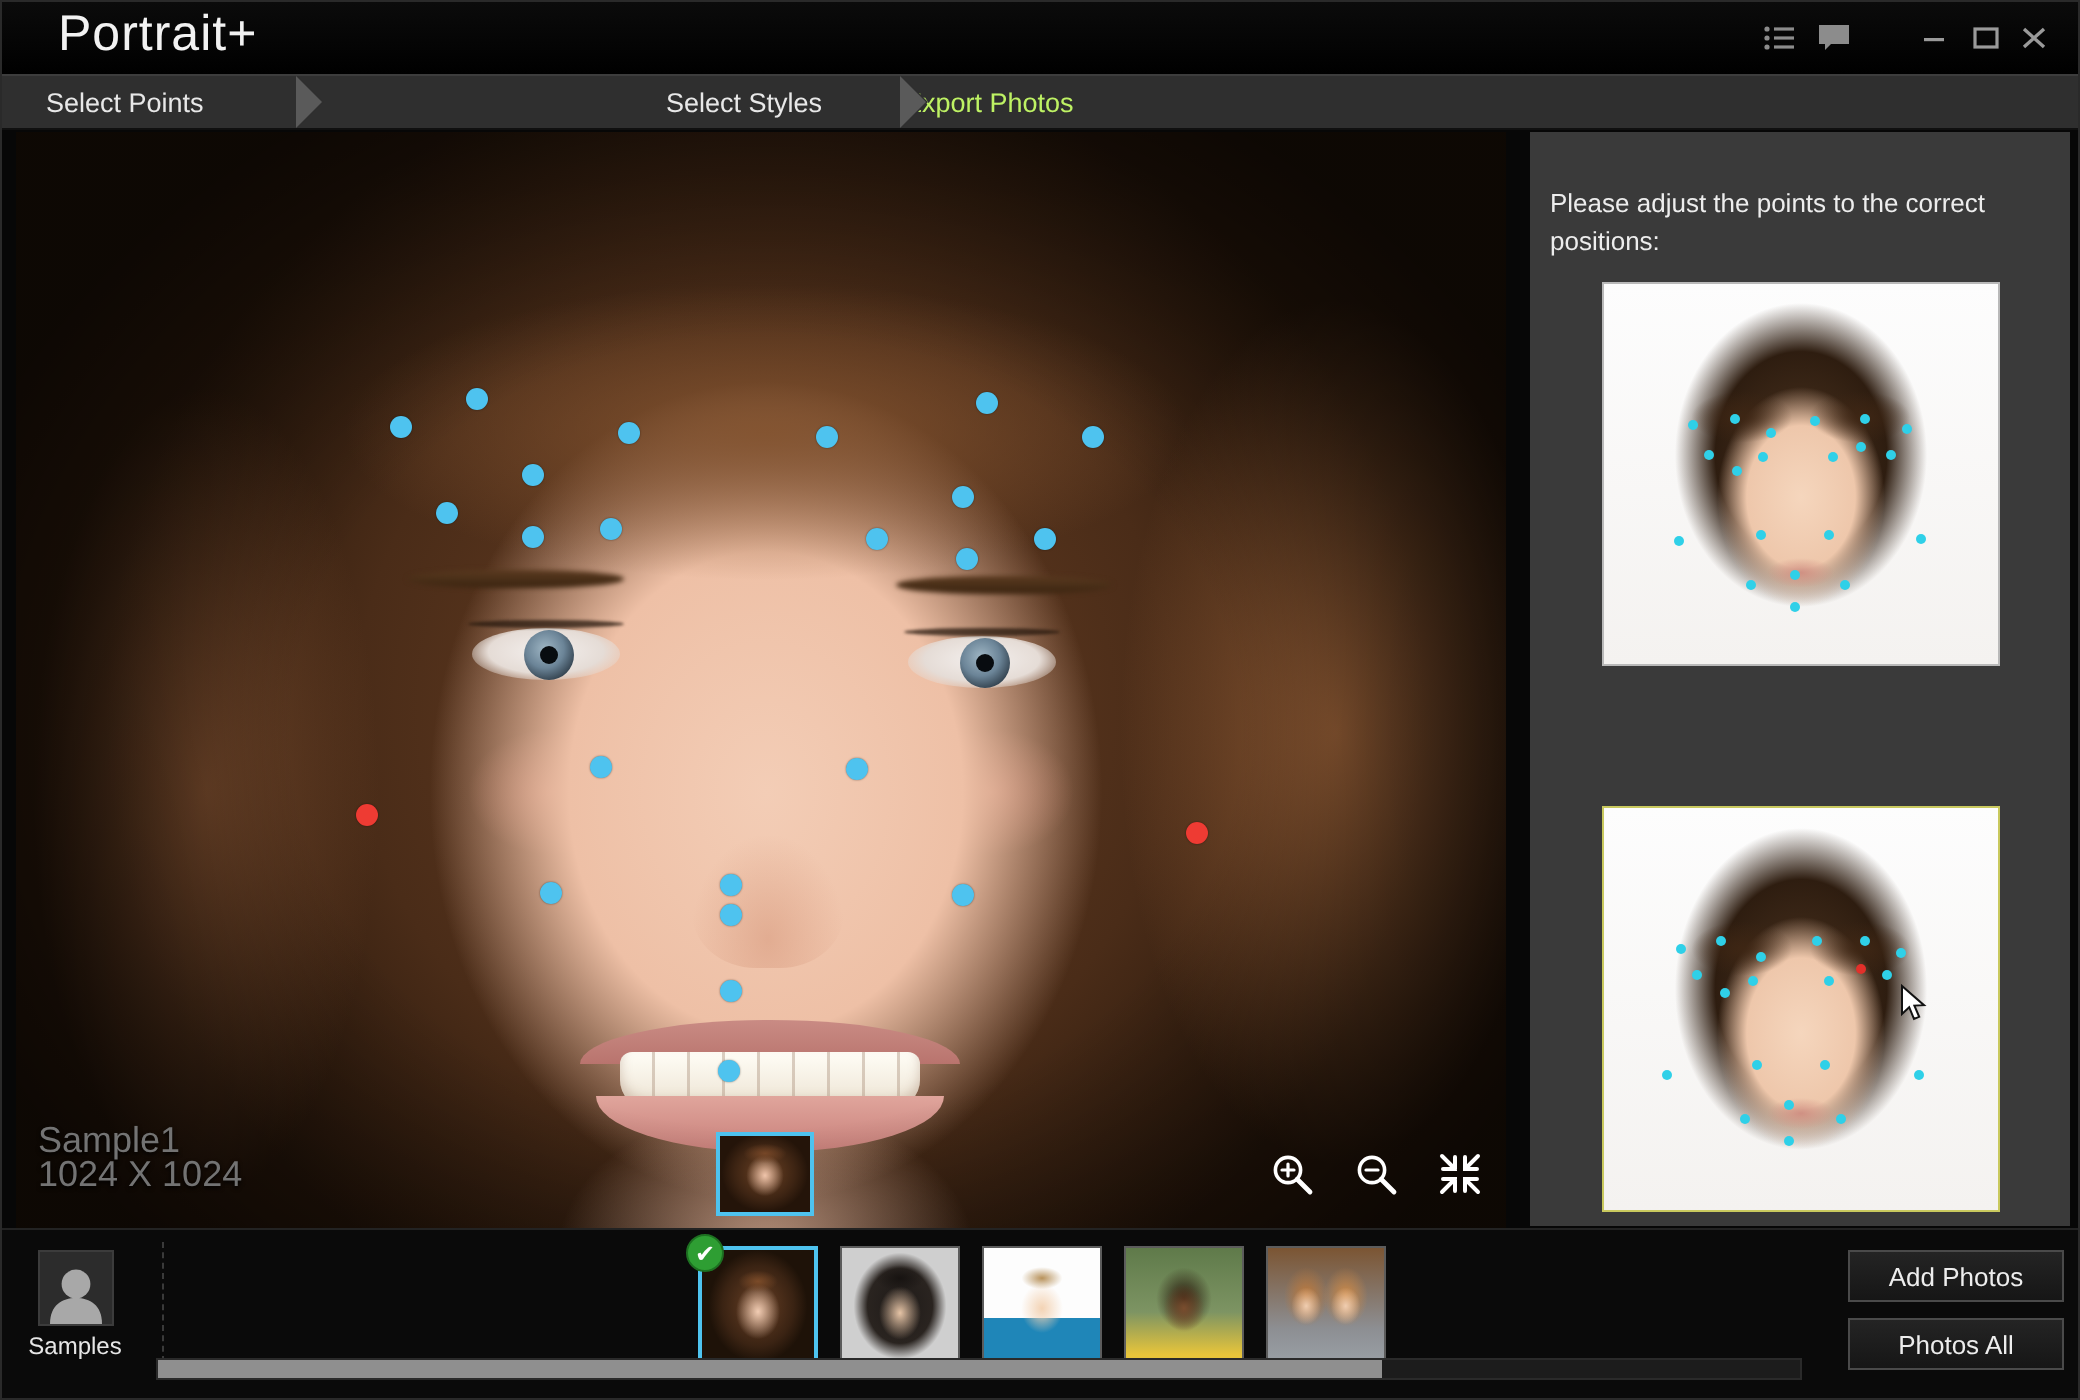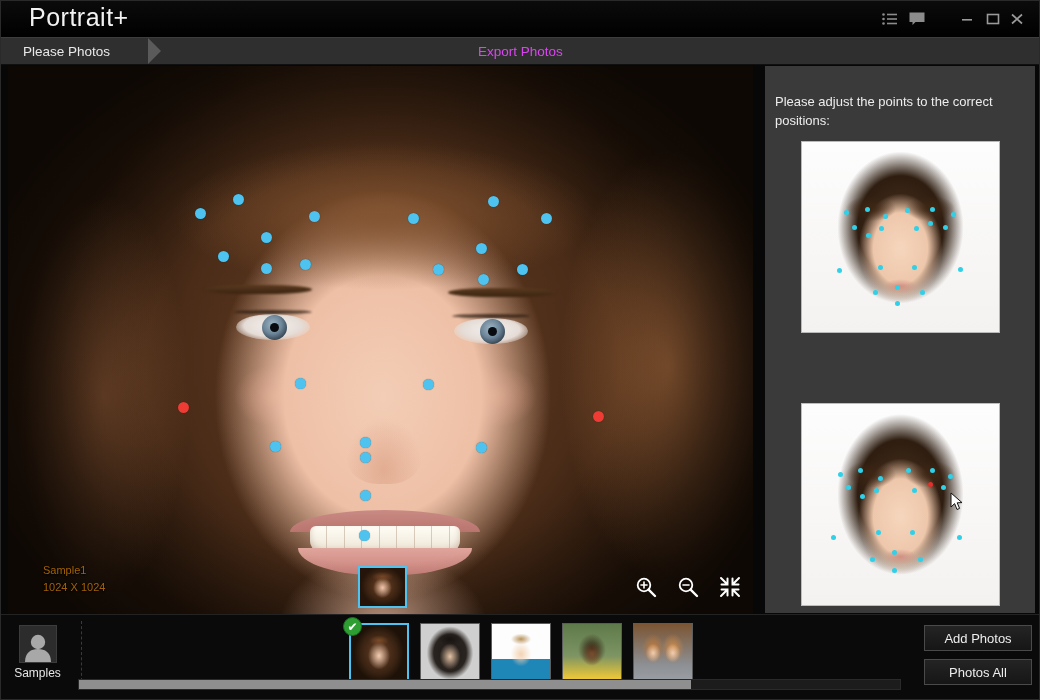--- a/index.html
+++ b/index.html
@@ -69,21 +69,21 @@
     border-left: 13px solid #5a5a5a;
     z-index: -1;
   }
   #step-0 { left: 0;   width: 148px; }
   #step-1 { left: 155px; width: 148px;
             background: linear-gradient(#6fc0e2, #2f93c4);
             color: #fff; }
   #step-1 .arrow { border-left-color: #3fa0cd; }
   #step-1 .arrow::after { border-left-color: #2f93c4; }
   #step-2 { left: 310px; width: 140px; }
-  #step-3 { left: 455px; width: 150px; color: #d946ef; }
+  #step-3 { left: 429px; width: 150px; color: #bef264; }
 
   
   #canvas-area {
     position: absolute; left: 7px; top: 65px; width: 745px; height: 548px;
     background: #151311;
     overflow: hidden;
   }
   
   #portrait {
     position: absolute; inset: 0;
@@ -144,23 +144,22 @@
   .kp {
     position: absolute; width: 11px; height: 11px; border-radius: 50%;
     background: #4ec3ef; margin-left: -5.5px; margin-top: -5.5px;
     box-shadow: 0 0 1px rgba(0,0,0,.5);
   }
   .kp.red { background: #ee3b33; }
 
   
   #photo-meta {
     position: absolute; left: 11px; bottom: 18px;
-    font-size: 11px; color: #a16207; line-height: 17px;
+    font-size: 18px; color: #737373; line-height: 17px;
     text-shadow: 0 1px 2px #000;
-    margin-left: 24px;
   }
   #zoom-tools {
     position: absolute; right: 12px; bottom: 16px;
     display: flex; gap: 20px; align-items: center;
   }
   #zoom-tools .tool { width: 22px; height: 22px; color: #fff; }
   #float-thumb {
     position: absolute; left: 357px; top: 565px;
     width: 49px; height: 42px;
     border: 2px solid #4ec3ef; background: #fff;
@@ -332,21 +331,25 @@
 
     <div class="win-btn" id="btn-close">
       <svg width="14" height="12" viewBox="0 0 14 12">
         <path d="M2 1.5 L12 10.5 M12 1.5 L2 10.5" stroke="#9a9a9a" stroke-width="1.7" fill="none"></path>
       </svg>
     </div>
   </div>
 
   <div id="stepbar">
     <div class="step" id="step-0">
-      <span>Please Photos</span>
+      <span>Select Points</span>
+      <span class="arrow"></span>
+    </div>
+    <div class="step" id="step-2">
+      <span>Select Styles</span>
       <span class="arrow"></span>
     </div>
     <div class="step" id="step-3">
       <span>Export Photos</span>
 
     </div>
   </div>
 
   <div id="canvas-area">
     <div id="portrait">

